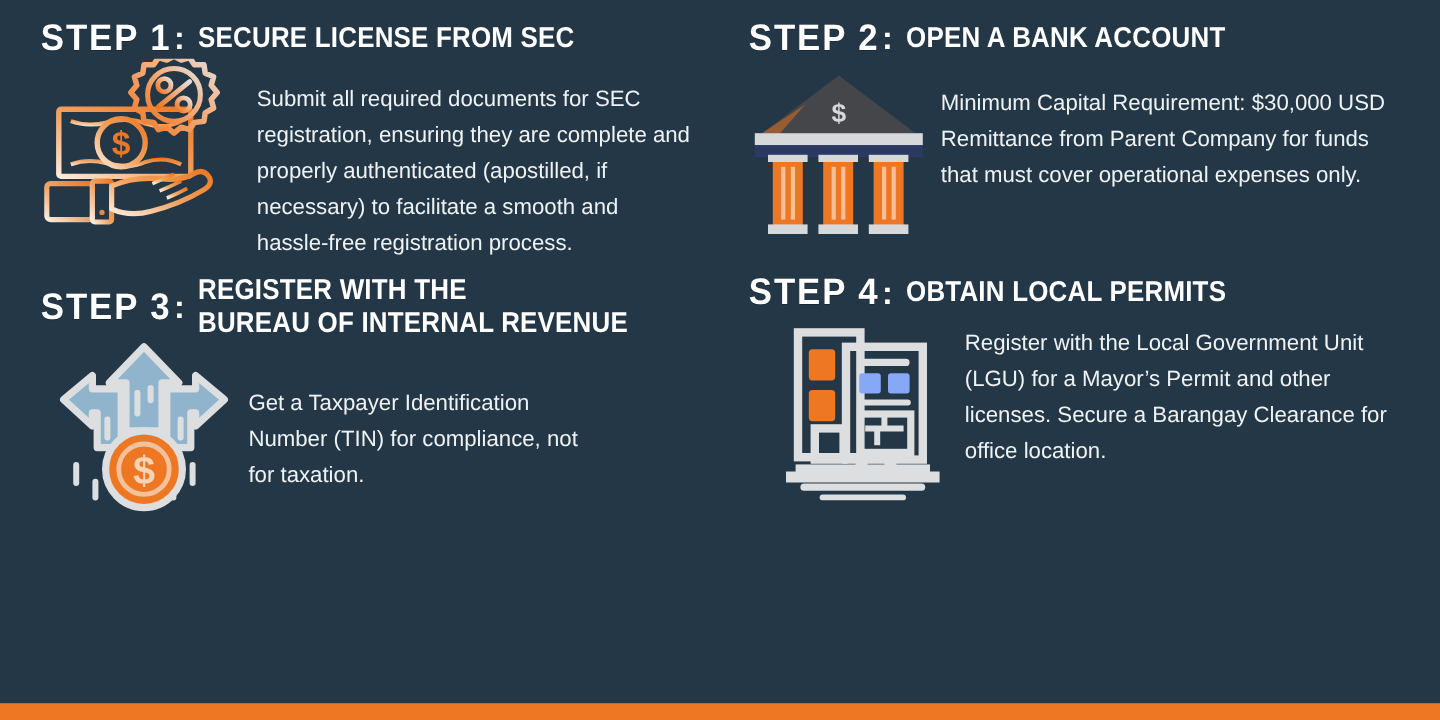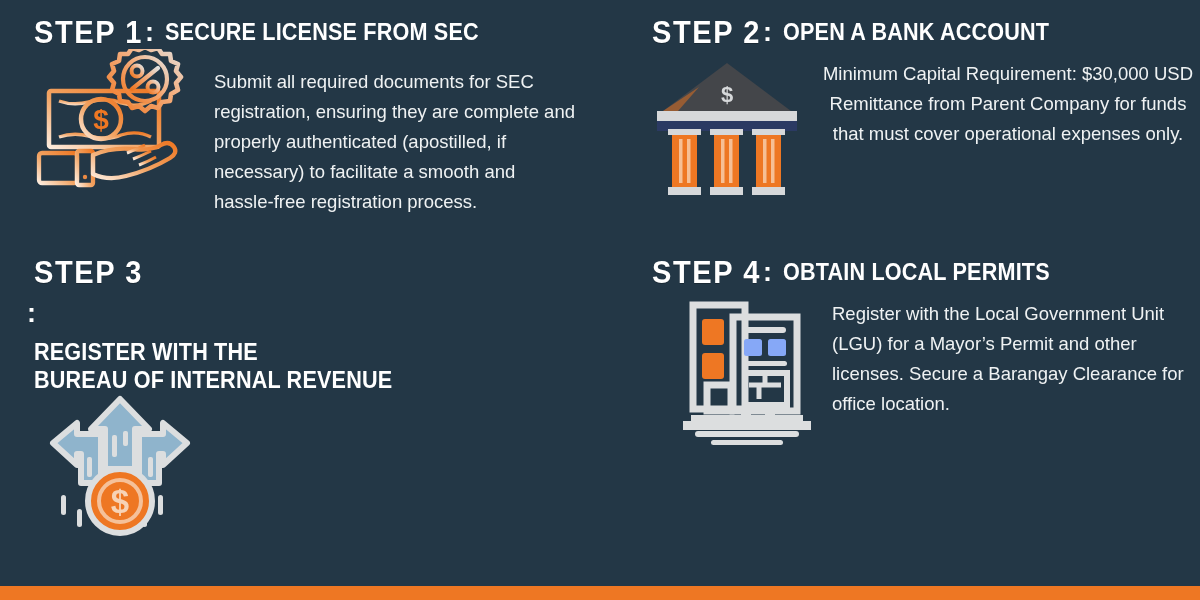--- a/index.html
+++ b/index.html
@@ -39,33 +39,32 @@
   .header-line.l2 { font-size:30px; margin-top:3px; }
 
   
   .grid {
     flex:1;
     width:1168px;
     display:grid;
     grid-template-columns:600px 600px;
     grid-template-rows:218px 1fr;
     padding:0;
-    gap:28px;
   }
   .cell { position:relative; padding:16px 22px 0 34px; }
   .cell.c2, .cell.c4 { padding-left:24px; }
 
   
   .step-head {
     display:flex;
     align-items:center;
     gap:9px;
     margin-bottom:6px;
   }
-  .step-head.two-line { align-items:flex-start;flex-direction:column; }
+  .step-head.two-line { align-items:center; }
   .step-label {
     color:#FFFFFF;
     font-weight:bold;
     font-size:29px;
     letter-spacing:1.6px;
     white-space:nowrap;
     transform:scaleY(1.06);
     font-family:"Liberation Sans", sans-serif;
     text-shadow:0 1px 0 rgba(0,0,0,0.25);
   }
@@ -103,21 +102,21 @@
     color:#EFF2F3;
     font-size:18.5px;
     line-height:1.62;
     font-family:"Liberation Sans", sans-serif;
   }
 
   
   .c1 .icon-box { width:170px; margin-top:-6px; }
   .c1 .body-text { width:385px; margin-top:12px; }
   .c2 .icon-box { width:150px; margin-top:2px; }
-  .c2 .body-text { width:392px; margin-top:4px;text-align:center; }
+  .c2 .body-text { width:392px; margin-top:16px; }
   .c3 .icon-box { width:155px; margin-top:-10px; margin-left:8px;}
   .c3 .body-text { width:300px; margin-top:30px; }
   .c4 .icon-box { width:150px; margin-top:0px; margin-left:20px;}
   .c4 .body-text { width:360px; margin-top:4px; }
 
   .c3 { padding-top:10px; }
   .c4 { padding-top:10px; }
 
   
   .footer {
@@ -249,20 +248,21 @@
             <rect x="16" y="104" width="5" height="20" rx="2.5" fill="#DCDEDF"></rect>
             <rect x="32" y="118" width="5" height="18" rx="2.5" fill="#DCDEDF"></rect>
             <rect x="113" y="104" width="5" height="20" rx="2.5" fill="#DCDEDF"></rect>
             <rect x="97" y="118" width="5" height="18" rx="2.5" fill="#DCDEDF"></rect>
 
             <circle cx="75" cy="110" r="32" fill="#EE7723" stroke="#DCDEDF" stroke-width="6"></circle>
             <circle cx="75" cy="110" r="21" fill="none" stroke="#F5C19A" stroke-width="4"></circle>
             <text x="75" y="122" font-family="Liberation Sans, sans-serif" font-size="33" font-weight="bold" fill="#F7D3B6" text-anchor="middle">$</text>
           </svg>
         </div>
+        <div class="body-text">Get a Taxpayer Identification Number (TIN) for compliance, not for taxation.</div>
       </div>
     </div>
 
     <div class="cell c4">
       <div class="step-head">
         <span class="step-label">STEP 4</span>
         <span class="step-colon">:</span>
         <span class="step-title">OBTAIN LOCAL PERMITS</span>
       </div>
       <div class="content">

